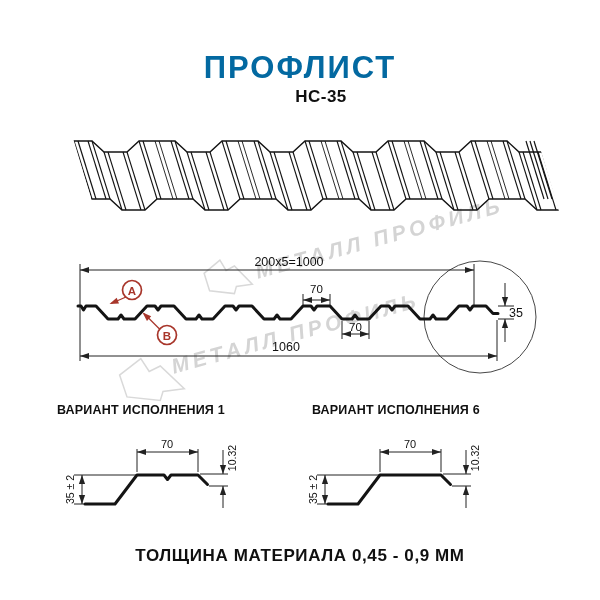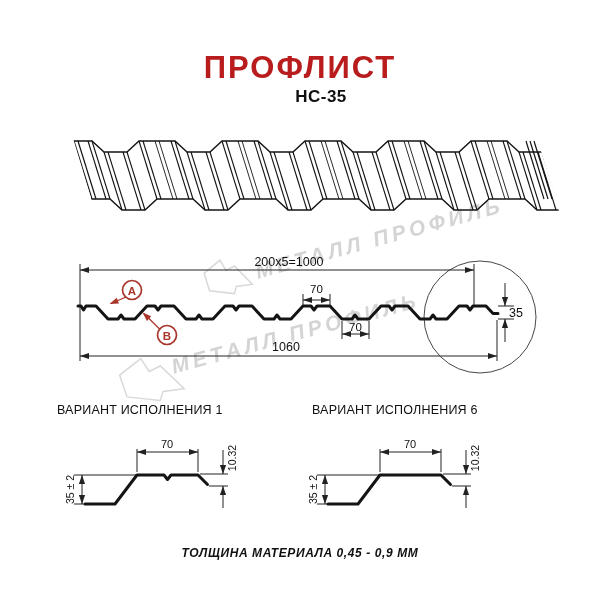--- a/index.html
+++ b/index.html
@@ -1,34 +1,34 @@
 <!DOCTYPE html>
 <html><head>
 <meta charset="utf-8">
 <style>
   html,body{margin:0;padding:0;background:#fff;}
   .page{position:relative;width:600px;height:600px;background:#fff;overflow:hidden;
         font-family:"Liberation Sans",sans-serif;color:#111;}
   .title{position:absolute;top:50px;left:0;width:600px;text-align:center;
-         font-size:31px;font-weight:700;letter-spacing:2px;color:#b91c1c;}
+         font-size:31px;font-weight:700;letter-spacing:2px;color:#0369a1;}
   .subtitle{position:absolute;top:87px;left:0;width:600px;text-align:center;
             font-size:17px;font-weight:700;letter-spacing:.5px;color:#101010;margin-left:21px;}
   .wm{position:absolute;white-space:nowrap;color:#d4d4d4;font-weight:700;font-style:italic;
       font-size:21px;letter-spacing:4px;transform-origin:0 50%;transform:rotate(-15.2deg);
       line-height:24px;z-index:1;}
   #wm1{left:256px;top:260px;}
   #wm2{left:172px;top:355px;}
   svg.layer{position:absolute;left:0;top:0;z-index:2;}
-  .vlabel{position:absolute;font-size:12.5px;font-weight:400;letter-spacing:.2px;
+  .vlabel{position:absolute;font-size:12.5px;font-weight:700;letter-spacing:.2px;
           line-height:16px;color:#101010;z-index:3;}
   #vlabel1{left:57px;top:402px;}
   #vlabel2a{left:312px;top:402px;}
   #vlabel2b{left:312px;top:418px;}
   .footer{position:absolute;top:546px;left:0;width:600px;text-align:center;
-          font-size:12px;font-weight:700;letter-spacing:.6px;color:#101010;z-index:3;font-style:italic;}
+          font-size:17px;font-weight:700;letter-spacing:.6px;color:#101010;z-index:3;}
   .thin{stroke:#222;stroke-width:1;fill:none;}
   .profile{stroke:#141414;stroke-width:3;fill:none;stroke-linejoin:round;stroke-linecap:round;}
   .dimtext{font-family:"Liberation Sans",sans-serif;fill:#111;stroke:none;}
 </style>
 </head>
 <body>
 
 <div class="page">
 
   <div class="title">ПРОФЛИСТ</div>

